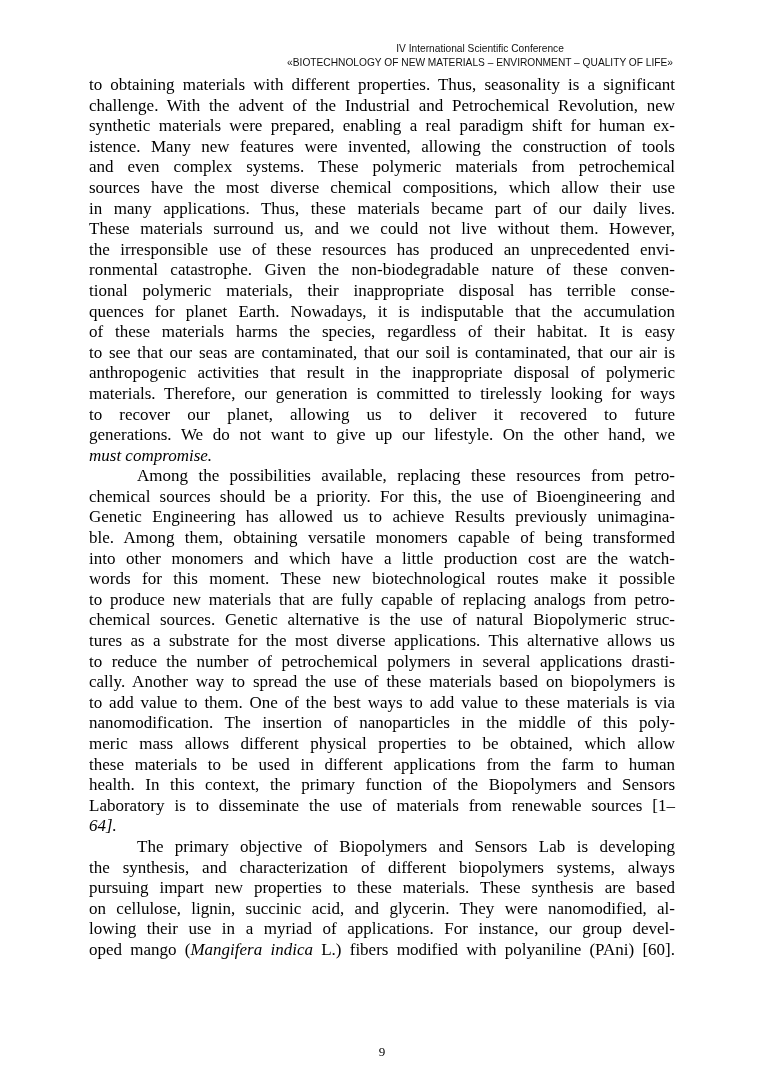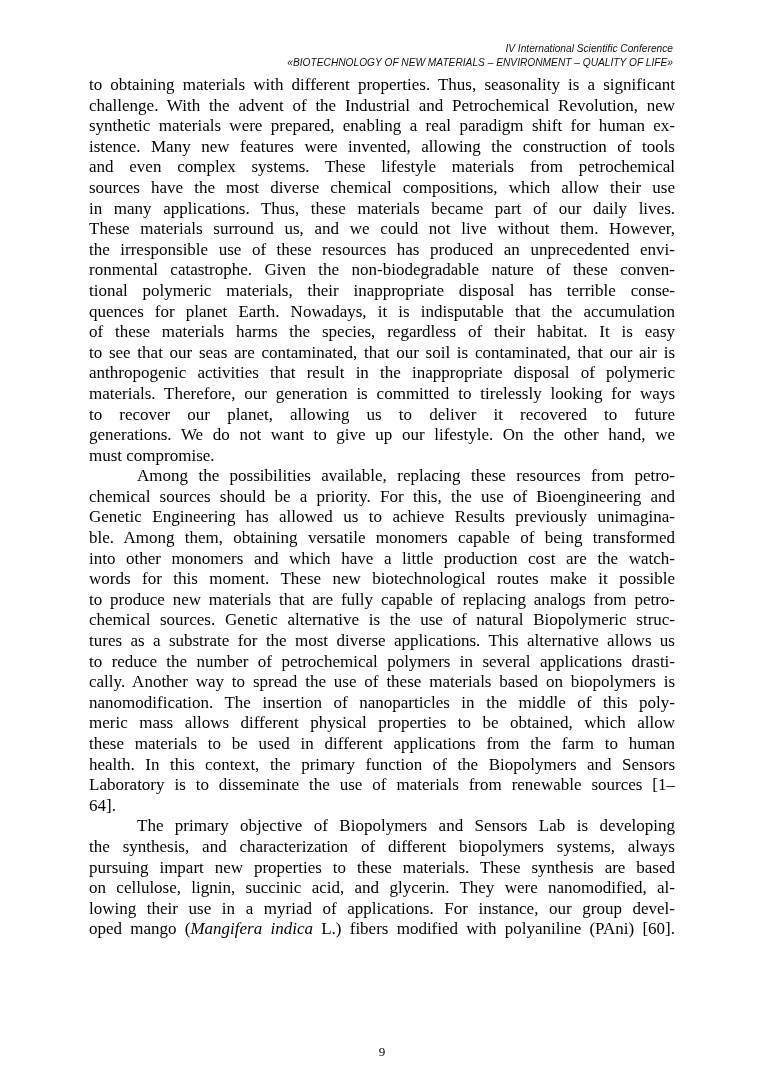--- a/index.html
+++ b/index.html
@@ -1,43 +1,43 @@
 <!DOCTYPE html>
 <html><head>
   <meta charset="utf-8">
   <style>
     html, body { margin: 0; padding: 0; background: #ffffff; }
     body { width: 764px; height: 1080px; position: relative; overflow: hidden; }
     .page { position: absolute; left: 0; top: 0; width: 764px; height: 1080px; background: #ffffff; color: #000; }
-    .running-head { position: absolute; right: 91px; top: 42px; text-align: right;
-      font-family: "Liberation Sans", sans-serif; font-size: 10.2px; line-height: 14px; color: #111; font-style: italic; }
+    .running-head { position: absolute; right: 91px; top: 42px; text-align: center;
+      font-family: "Liberation Sans", sans-serif; font-size: 10.2px; line-height: 14px; color: #111; }
     .body-text { position: absolute; left: 89px; top: 75px; width: 586px;
       font-family: "Liberation Serif", serif; font-size: 17px; line-height: 20.6px; color: #000; }
     .line { display: block; text-align: justify; text-align-last: justify; white-space: nowrap; height: 20.6px; }
-    .line.last { text-align-last: left; }
+    .line.last { text-align-last: left; font-style: italic; }
     .line.indent { padding-left: 48px; }
     em { font-style: italic; }
     .page-number { position: absolute; left: 0; width: 764px; top: 1044px; text-align: center;
       font-family: "Liberation Serif", serif; font-size: 13px; color: #000; }
   </style>
 </head>
 <body>
 
 <div class="page">
   <div class="running-head">
     <div>IV International Scientific Conference</div>
     <div>«BIOTECHNOLOGY OF NEW MATERIALS – ENVIRONMENT – QUALITY OF LIFE»</div>
   </div>
 
   <div class="body-text">
     <span class="line">to obtaining materials with different properties. Thus, seasonality is a significant</span>
     <span class="line">challenge. With the advent of the Industrial and Petrochemical Revolution, new</span>
     <span class="line">synthetic materials were prepared, enabling a real paradigm shift for human ex-</span>
     <span class="line">istence. Many new features were invented, allowing the construction of tools</span>
-    <span class="line">and even complex systems. These lifestyle materials from petrochemical</span>
+    <span class="line">and even complex systems. These polymeric materials from petrochemical</span>
     <span class="line">sources have the most diverse chemical compositions, which allow their use</span>
     <span class="line">in many applications. Thus, these materials became part of our daily lives.</span>
     <span class="line">These materials surround us, and we could not live without them. However,</span>
     <span class="line">the irresponsible use of these resources has produced an unprecedented envi-</span>
     <span class="line">ronmental catastrophe. Given the non-biodegradable nature of these conven-</span>
     <span class="line">tional polymeric materials, their inappropriate disposal has terrible conse-</span>
     <span class="line">quences for planet Earth. Nowadays, it is indisputable that the accumulation</span>
     <span class="line">of these materials harms the species, regardless of their habitat. It is easy</span>
     <span class="line">to see that our seas are contaminated, that our soil is contaminated, that our air is</span>
     <span class="line">anthropogenic activities that result in the inappropriate disposal of polymeric</span>
@@ -49,20 +49,21 @@
     <span class="line">chemical sources should be a priority. For this, the use of Bioengineering and</span>
     <span class="line">Genetic Engineering has allowed us to achieve Results previously unimagina-</span>
     <span class="line">ble. Among them, obtaining versatile monomers capable of being transformed</span>
     <span class="line">into other monomers and which have a little production cost are the watch-</span>
     <span class="line">words for this moment. These new biotechnological routes make it possible</span>
     <span class="line">to produce new materials that are fully capable of replacing analogs from petro-</span>
     <span class="line">chemical sources. Genetic alternative is the use of natural Biopolymeric struc-</span>
     <span class="line">tures as a substrate for the most diverse applications. This alternative allows us</span>
     <span class="line">to reduce the number of petrochemical polymers in several applications drasti-</span>
     <span class="line">cally. Another way to spread the use of these materials based on biopolymers is</span>
+    <span class="line">to add value to them. One of the best ways to add value to these materials is via</span>
     <span class="line">nanomodification. The insertion of nanoparticles in the middle of this poly-</span>
     <span class="line">meric mass allows different physical properties to be obtained, which allow</span>
     <span class="line">these materials to be used in different applications from the farm to human</span>
     <span class="line">health. In this context, the primary function of the Biopolymers and Sensors</span>
     <span class="line">Laboratory is to disseminate the use of materials from renewable sources [1–</span>
     <span class="line last">64].</span>
     <span class="line indent">The primary objective of Biopolymers and Sensors Lab is developing</span>
     <span class="line">the synthesis, and characterization of different biopolymers systems, always</span>
     <span class="line">pursuing impart new properties to these materials. These synthesis are based</span>
     <span class="line">on cellulose, lignin, succinic acid, and glycerin. They were nanomodified, al-</span>

